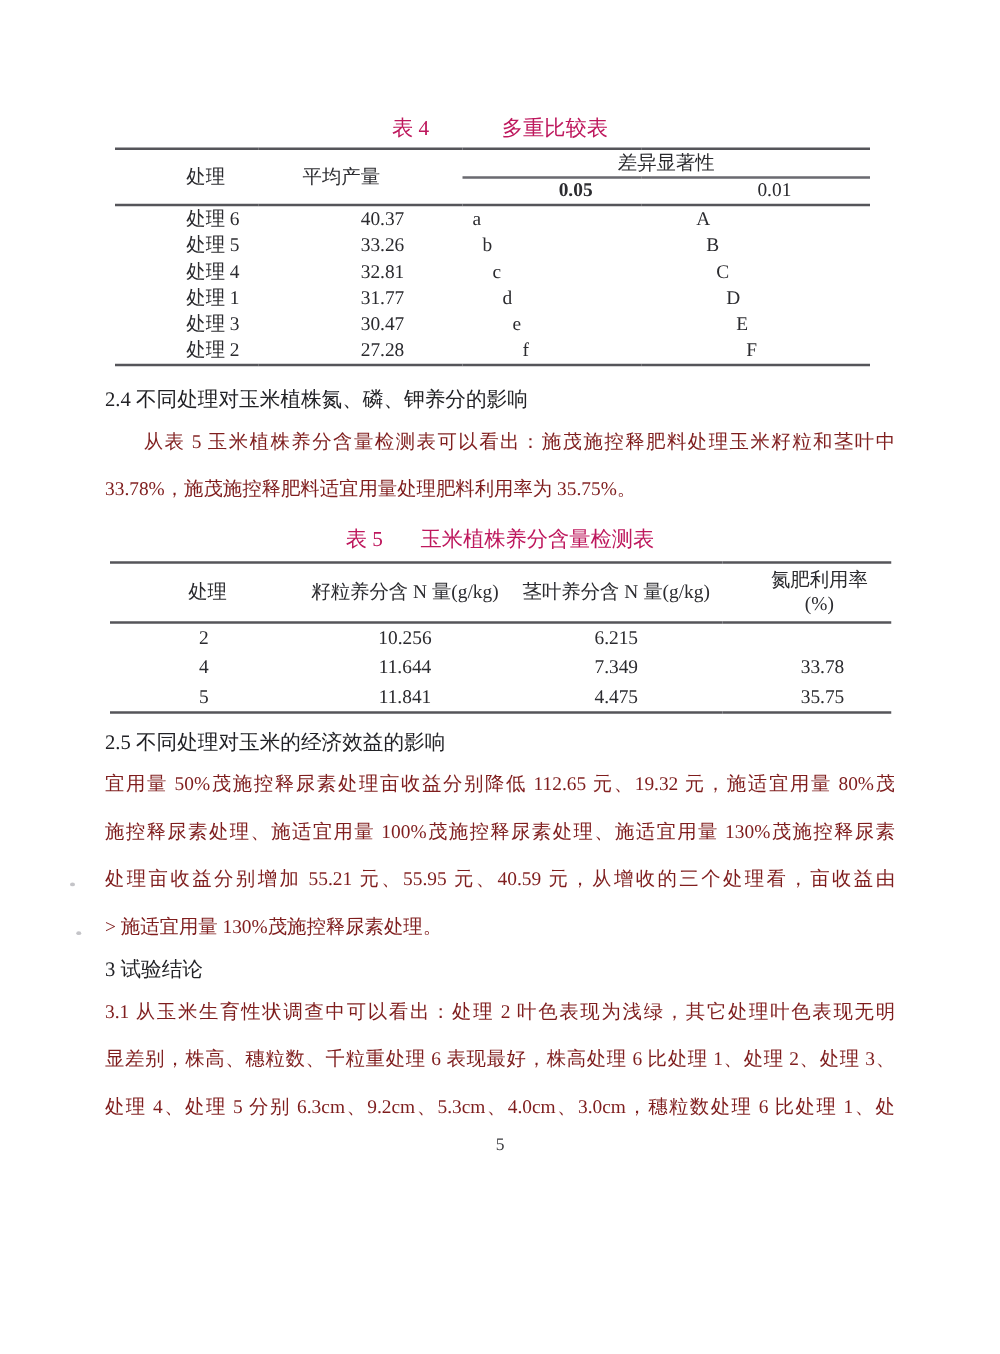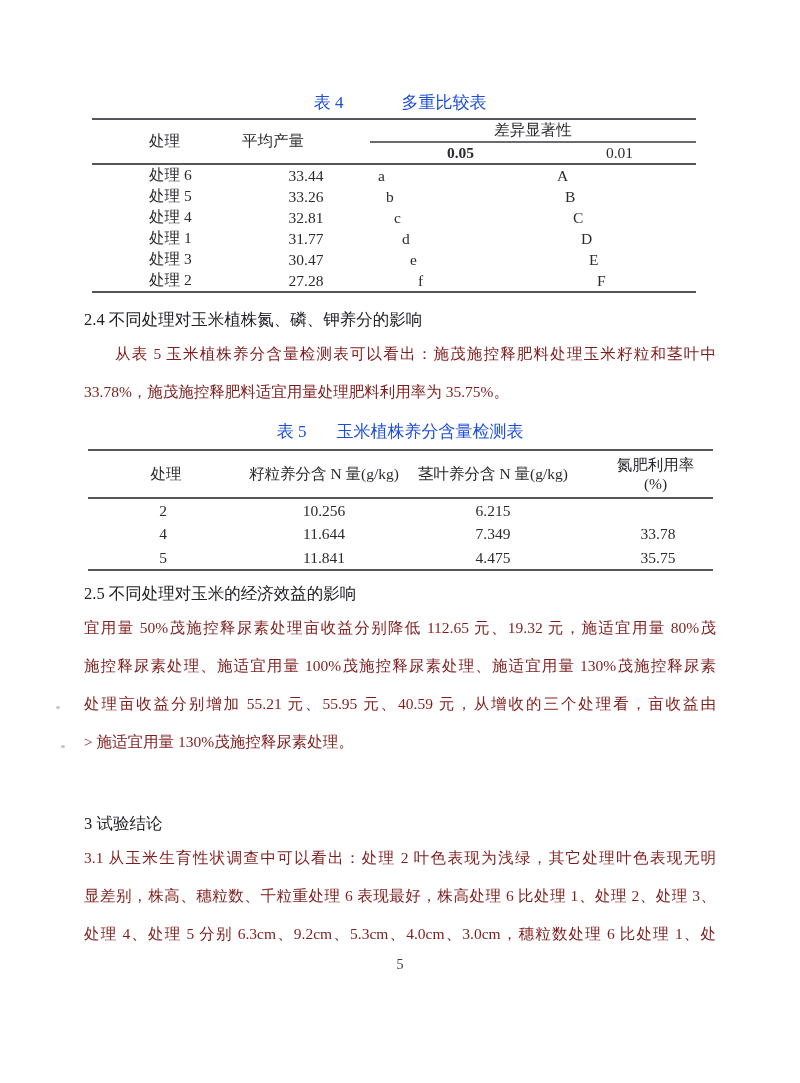--- a/index.html
+++ b/index.html
@@ -15,21 +15,21 @@
     overflow: hidden;
   }
   
   .tbl-title {
     display: flex;
     justify-content: center;
     align-items: baseline;
     font-size: 17px;
     height: 26px;
     line-height: 26px;
-    color: #1d4ed8;
+    color: #be185d;
   }
   .t4-title { gap: 58px; }
   .t5-title { gap: 30px; margin-top: 8px; }
   
   table {
     border-collapse: collapse;
     table-layout: fixed;
     font-size: 15.5px;
     color: #2b2b2f;
   }
@@ -85,21 +85,20 @@
   .t5 tbody tr { height: 24px; }
   .t5 tbody td { text-align: center; }
   .t5 tbody td:nth-child(1) { padding-left: 10px; }
   .t5 tbody td:nth-child(2) { padding-left: 12px; }
   .t5 tbody td:nth-child(4) { padding-left: 25px; }
   
   .heading {
     font-size: 16.5px;
     line-height: 30px;
     color: #222226;
-    margin-top: 48px;
   }
   .h24 { margin-top: 12px; }
   .h25 { margin-top: 8px; }
   .para { width: 632px; }
   .tline {
     font-size: 15.5px;
     line-height: 38px;
     height: 38px;
     overflow: hidden;
     text-align: justify;
@@ -145,21 +144,21 @@
         <th colspan="2" class="sig-head">差异显著性</th>
       </tr>
       <tr>
         <th class="sub s005">0.05</th>
         <th class="sub s001">0.01</th>
       </tr>
     </thead>
     <tbody>
         <tr>
           <td>处理 6</td>
-          <td>33.44</td>
+          <td>40.37</td>
           <td>a</td>
           <td>A</td>
         </tr>
         <tr>
           <td>处理 5</td>
           <td>33.26</td>
           <td>b</td>
           <td>B</td>
         </tr>
         <tr>

